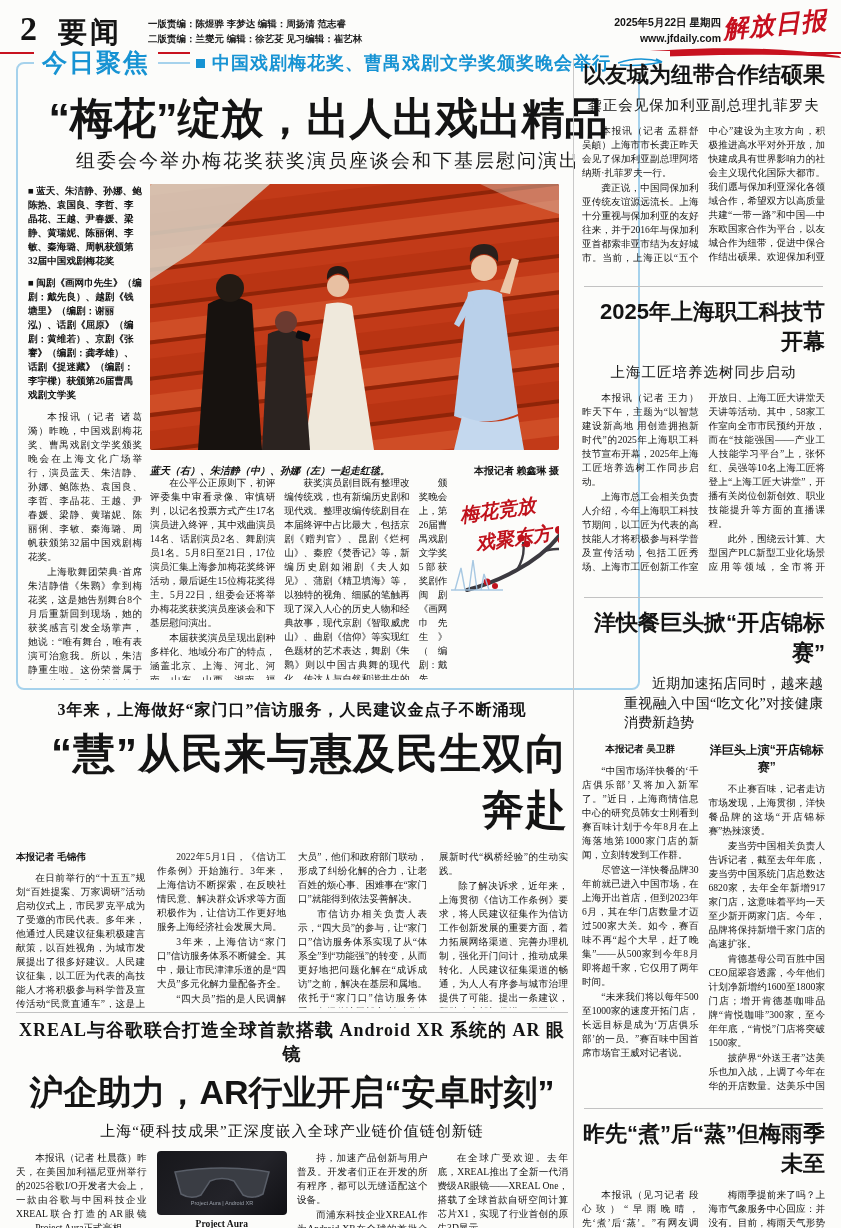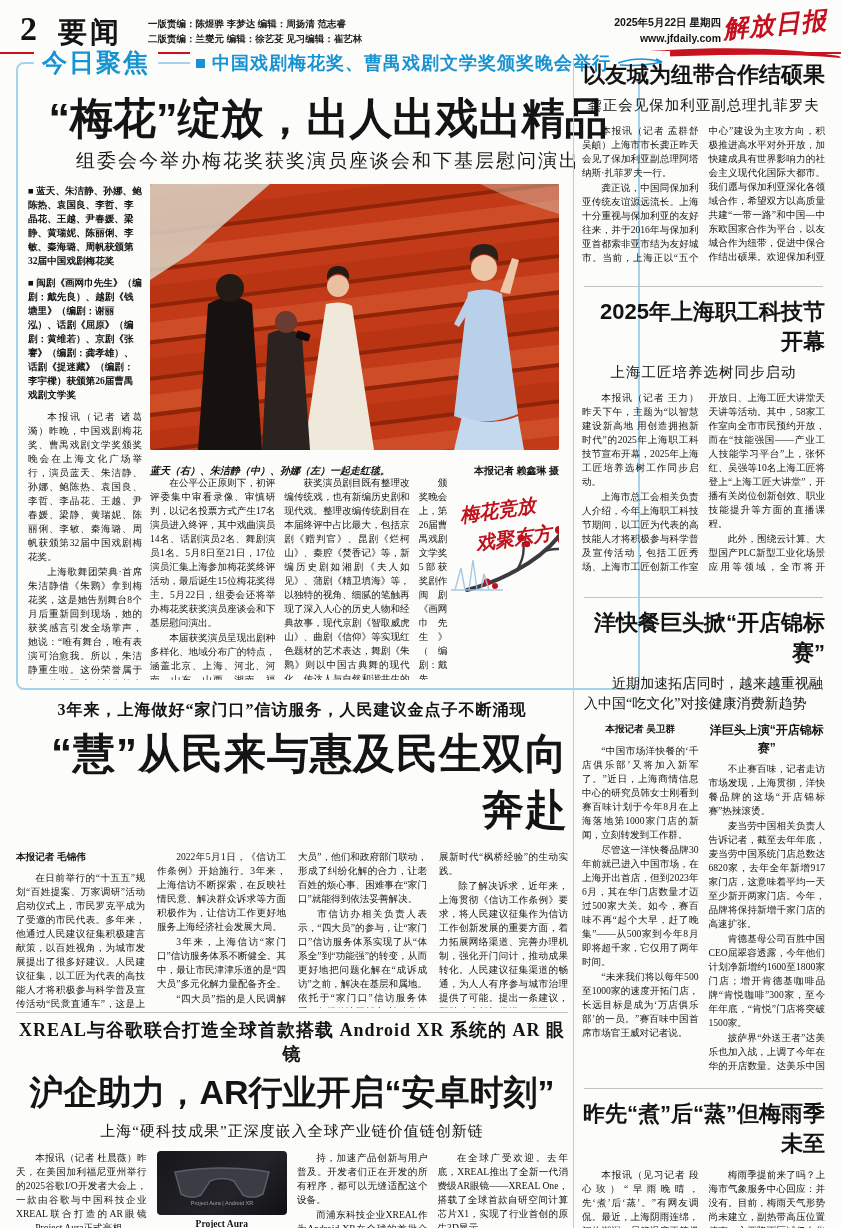--- a/index.html
+++ b/index.html
@@ -63,21 +63,21 @@
   .glasses-img{width:100%;height:64px;background:linear-gradient(135deg,#17171b,#232329 60%,#101014);border-radius:4px;
                display:flex;align-items:center;justify-content:center;}
   .glasses-cap{text-align:center;font-size:9.5px;margin-top:3px;font-weight:700;}
 
   
   .vrule{position:absolute;left:573px;top:60px;width:1px;height:1168px;background:#c9c9c9;}
   .sidebar{position:absolute;left:582px;top:60px;width:243px;height:1168px;overflow:hidden;}
   .sb-art{position:relative;}
   .sb-title{text-align:right;font-family:"Liberation Sans",sans-serif;font-weight:900;font-size:22px;letter-spacing:0;}
   .sb-sub{text-align:center;font-size:14.5px;margin-top:6px;letter-spacing:1px;}
-  .sb-sub-left{text-align:justify;text-indent:2em;font-size:14px;margin-top:6px;padding:0 2px;line-height:1.4;}
+  .sb-sub-left{text-align:justify;text-indent:2em;font-size:14px;margin-top:6px;padding:0 2px;line-height:1.4;margin-left:40px;}
   .sb-cols{columns:2;column-gap:10px;overflow:hidden;margin-top:9px;}
   .sb-hr{height:1px;background:#c2c2c2;margin:10px 2px;}
 
   .sb-visit-cols{height:152px;}
   .sb-tech-cols{height:196px;}
   .sb-ff-cols{height:356px;}
   .sb-wx-cols{height:118px;}
 </style>
 </head>
 <body>

